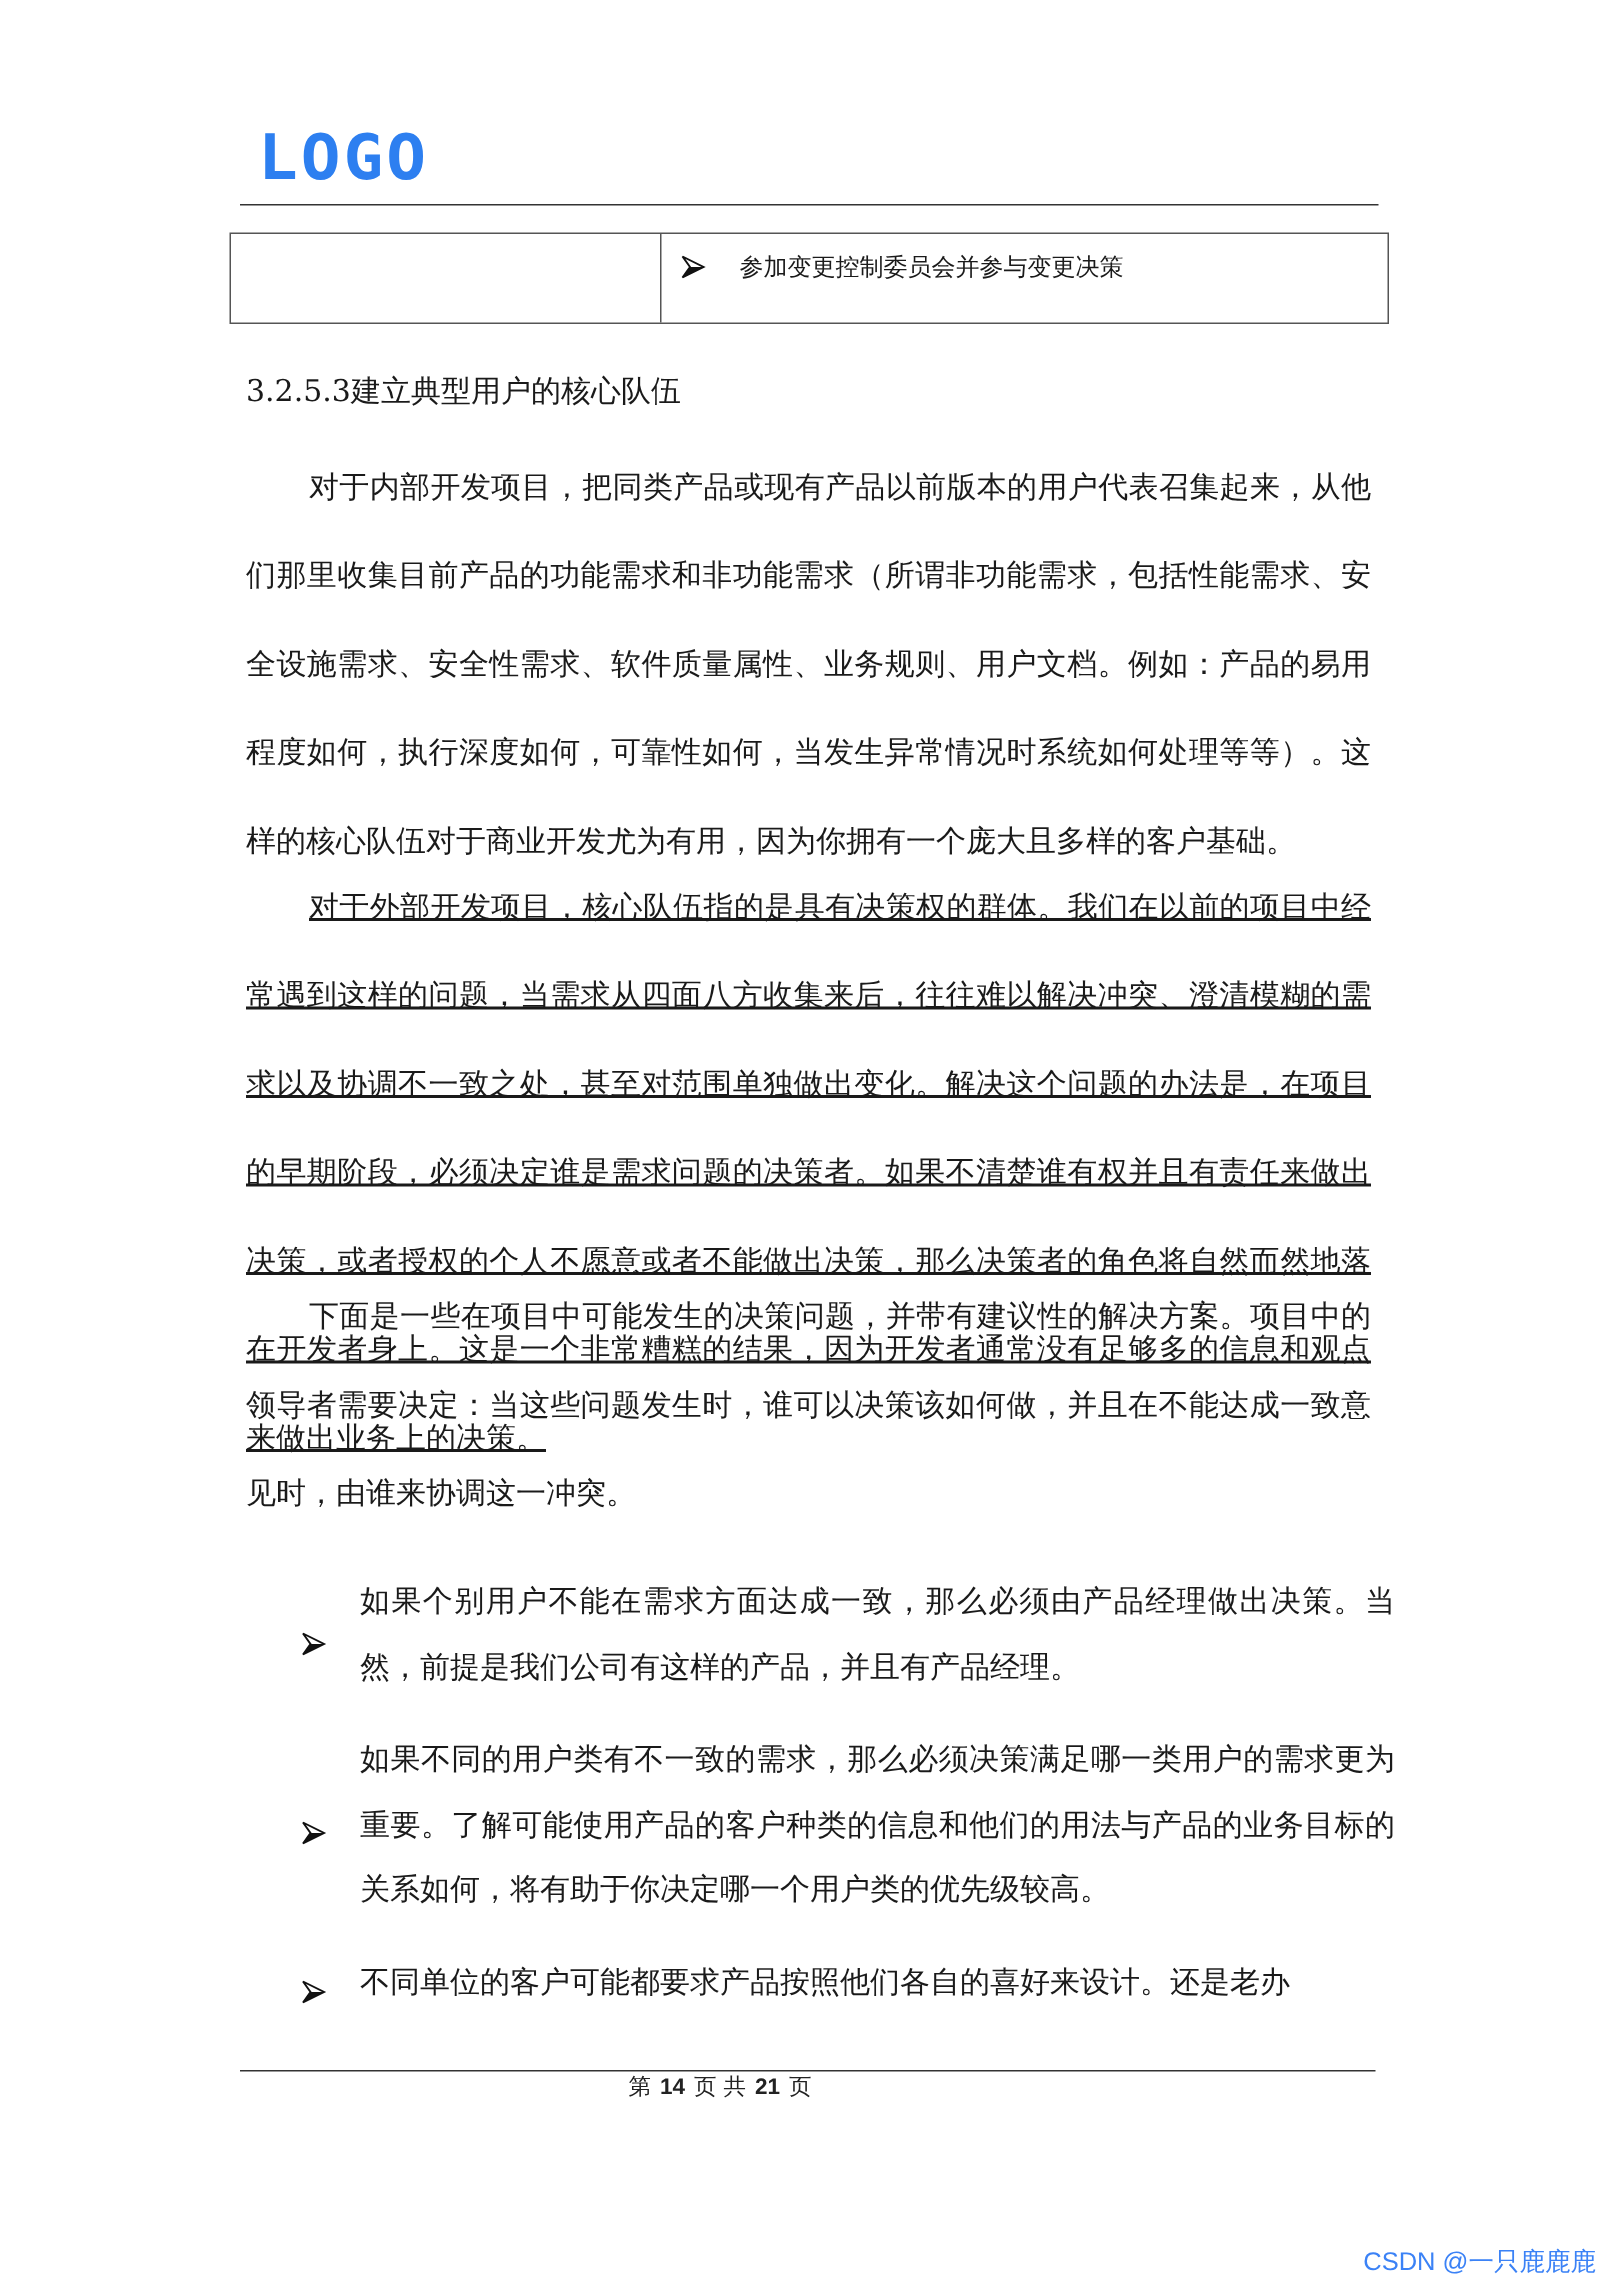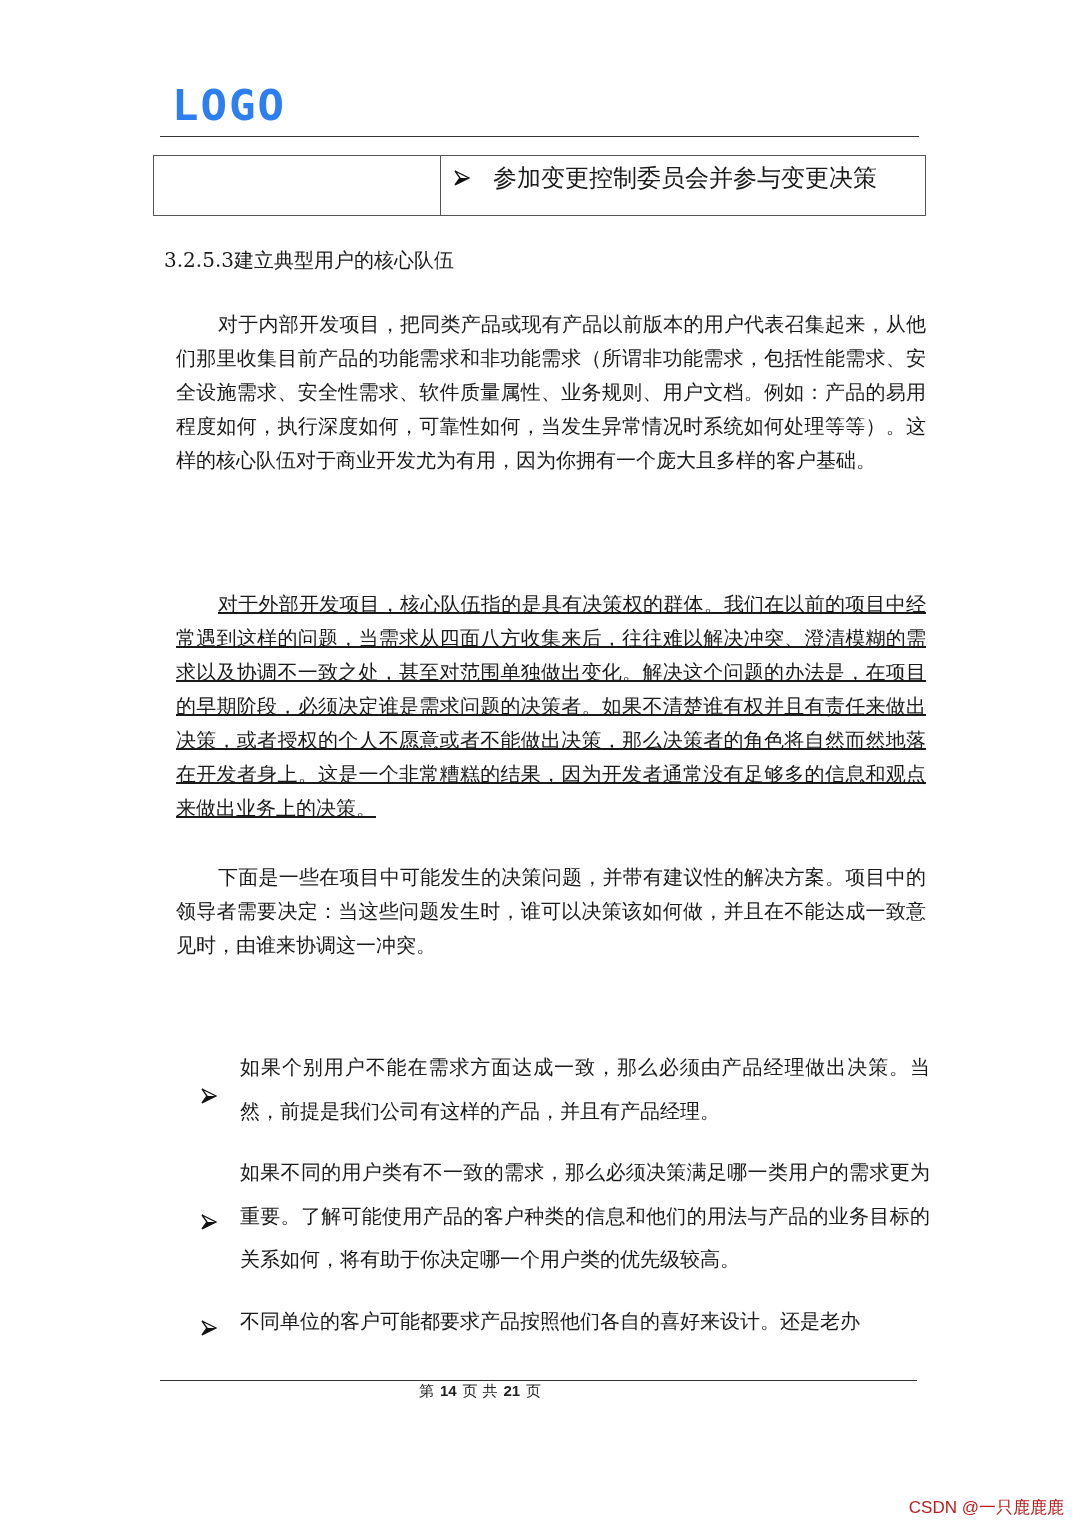--- a/index.html
+++ b/index.html
@@ -46,21 +46,21 @@
       display: flex;
     }
     .top-table .cell-left {
       width: 287px;
       border-right: 1px solid #555;
       box-sizing: border-box;
     }
     .top-table .cell-right {
       flex: 1;
       padding: 8px 0 0 12px;
-      font-size: 24px;
+      font-size: 16px;
       line-height: 28px;
       display: flex;
       align-items: flex-start;
     }
     .bullet {
       display: inline-block;
       width: 18px;
       height: 18px;
       margin-top: 5px;
     }
@@ -74,22 +74,22 @@
       font-size: 20px;
       line-height: 28px;
       font-weight: normal;
       margin: 0;
     }
     .para {
       position: absolute;
       left: 164px;
       width: 750px;
       font-size: 20px;
-      line-height: 34px;
-      margin: 12px;
+      line-height: 59px;
+      margin: 0;
       text-align: justify;
       text-indent: 42px;
       word-break: break-all;
     }
     #para1 { top: 295px; }
     #para2 { top: 575px; text-decoration: underline; }
     #para3 { top: 848px; }
     .bullet-item {
       position: absolute;
       left: 200px;
@@ -134,21 +134,21 @@
       font-family: "Liberation Sans", sans-serif;
       font-weight: bold;
       margin: 0 6px;
     }
     .watermark {
       position: absolute;
       right: 16px;
       top: 1496px;
       font-family: "Liberation Sans", sans-serif;
       font-size: 17px;
-      color: #b91c1c;
+      color: #3b82f6;
     }
   </style>
 </head>
 <body>
 
 <div class="logo">LOGO</div>
 <div class="header-rule"></div>
 
 <div class="top-table">
   <div class="cell-left"></div>

